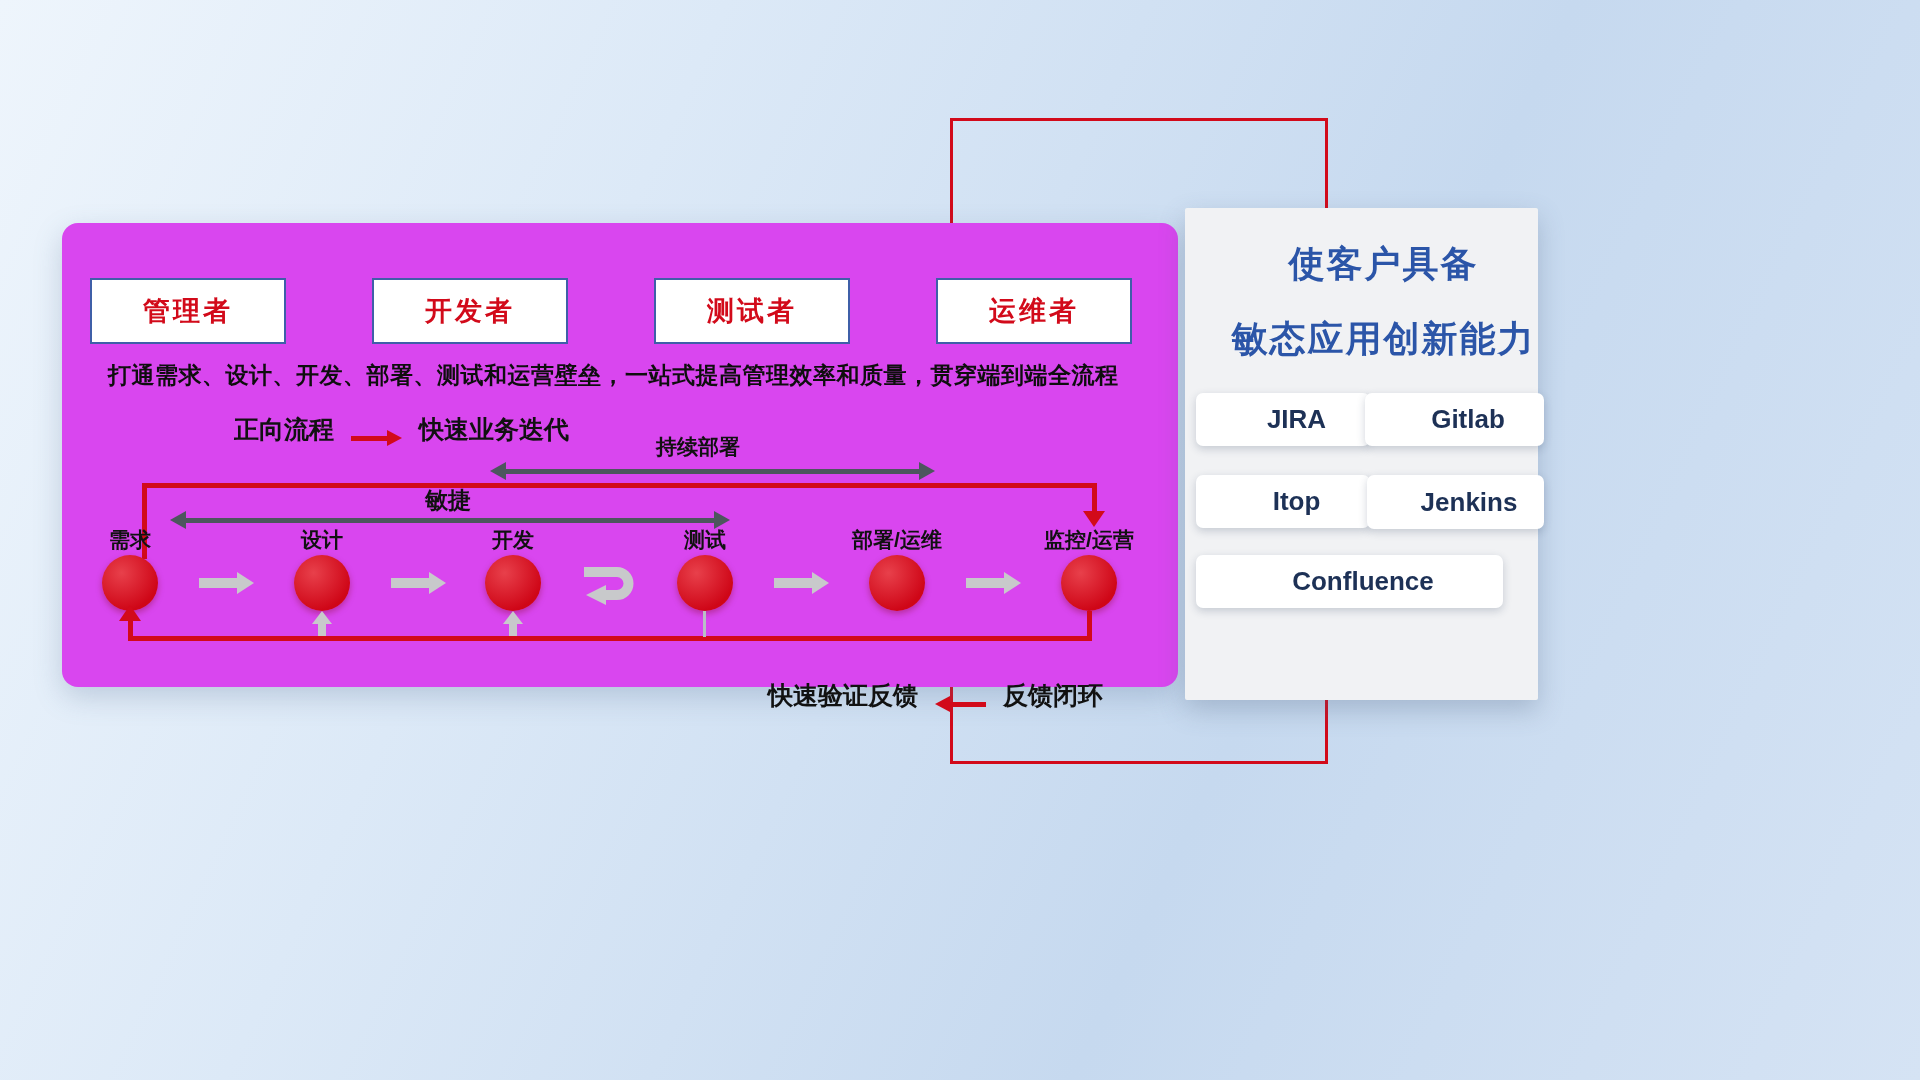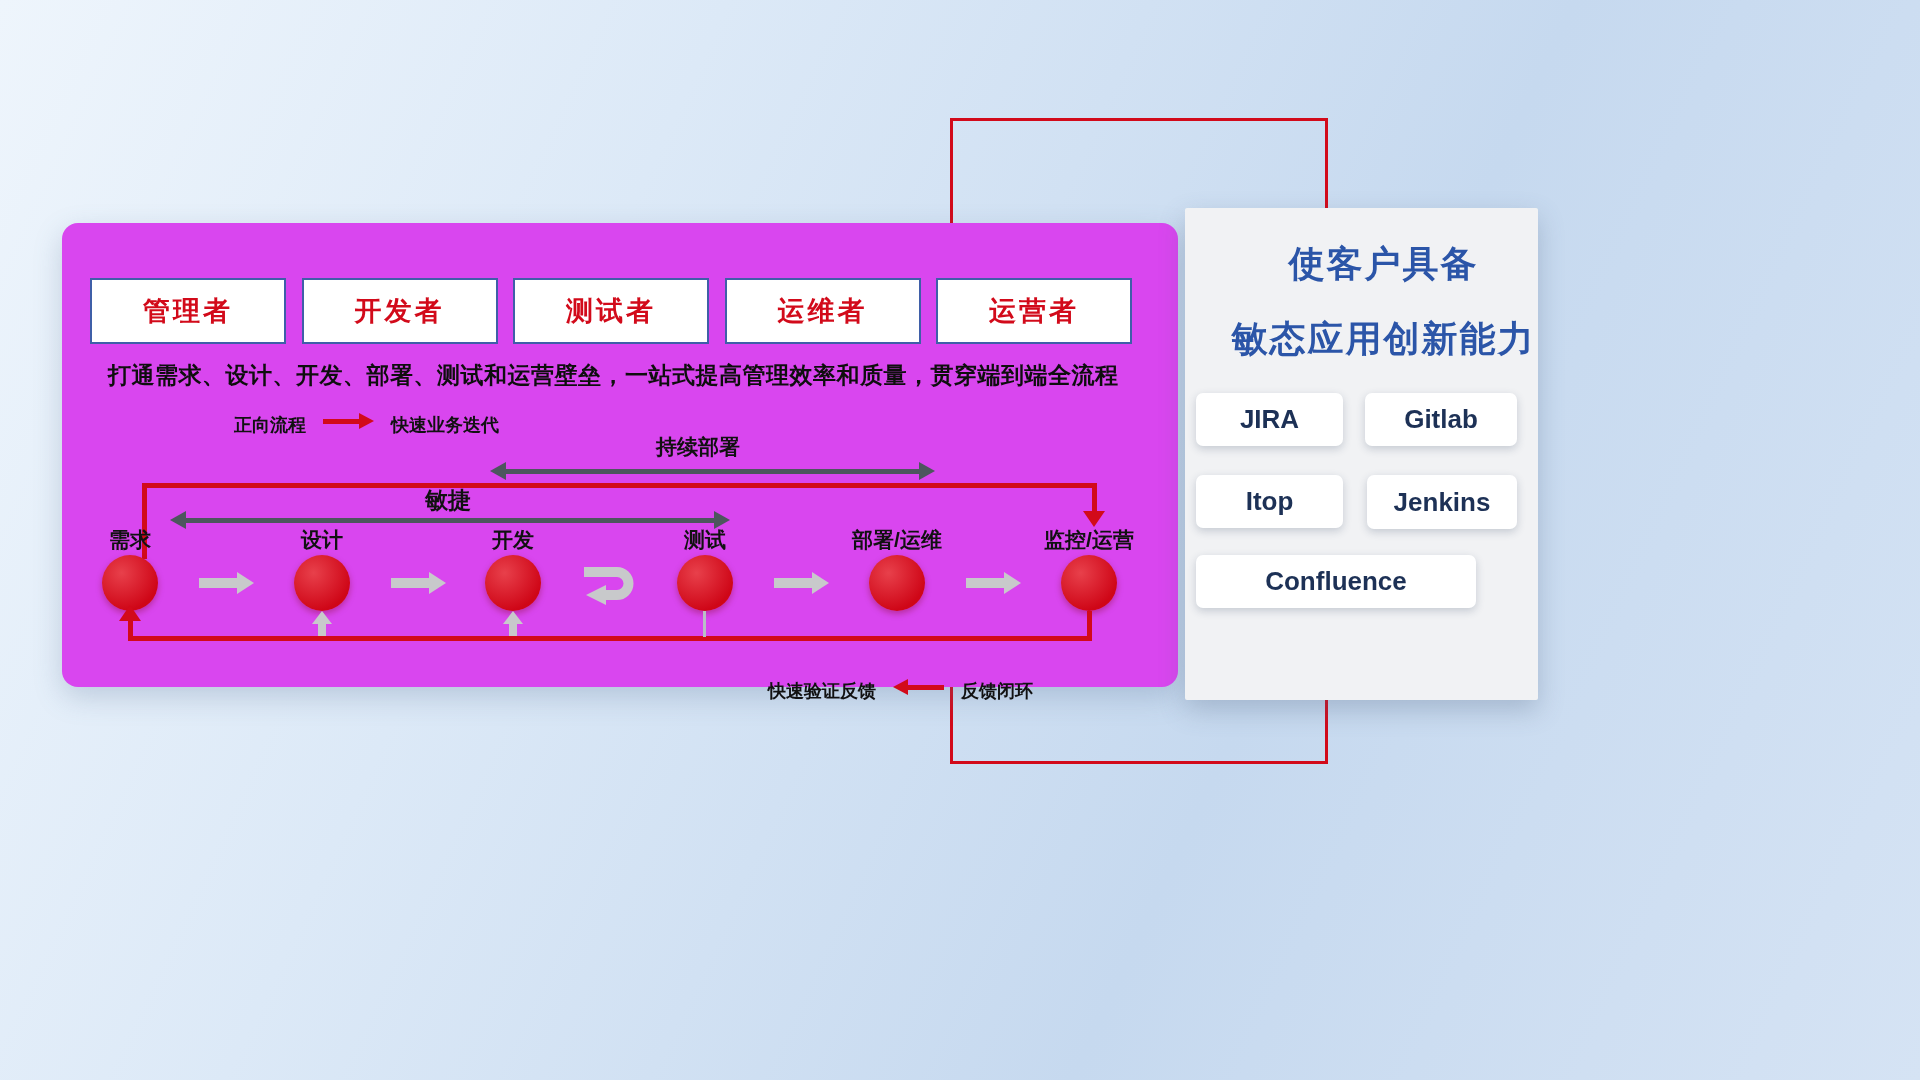--- a/index.html
+++ b/index.html
@@ -13,21 +13,21 @@
   .red-outline{left:950px;top:118px;width:372px;height:640px;border:3px solid var(--red);z-index:1;}
   
   .card{left:62px;top:195px;width:1116px;height:464px;background:#d946ef;border-radius:16px;
         box-shadow:0 10px 28px rgba(90,115,150,.28);z-index:2;margin-top:28px;}
   
   .roles{left:28px;top:55px;width:1042px;height:62px;display:flex;justify-content:space-between;}
   .role{width:192px;height:62px;border:2px solid #3f5fa8;background:#fff;display:flex;align-items:center;justify-content:center;
         color:var(--red);font-size:27px;font-weight:700;letter-spacing:3px;}
   .desc{left:46px;top:137px;font-size:23px;font-weight:700;color:#0e0e0e;letter-spacing:.5px;}
   
-  .legend{display:flex;align-items:flex-start;gap:17px;font-size:18px;font-weight:700;color:#111;}
+  .legend{display:flex;align-items:flex-end;gap:17px;font-size:25px;font-weight:700;color:#111;}
   .legend-forward{left:172px;top:190px;}
   .legend-feedback{left:706px;top:456px;}
   .rline{display:inline-block;width:38px;height:5px;background:var(--red);}
   .tri{display:inline-block;width:0;height:0;}
   .tri-right-red{border-top:8px solid transparent;border-bottom:8px solid transparent;border-left:15px solid var(--red);margin-left:-2px;}
   .tri-left-red{border-top:8px solid transparent;border-bottom:8px solid transparent;border-right:15px solid var(--red);margin-right:-2px;}
   .arrow-combo{display:inline-flex;align-items:center;}
   
   .dbl-arrow{display:flex;align-items:center;height:18px;}
   .dline{flex:1;height:5px;background:var(--dark-arrow);}
@@ -53,35 +53,34 @@
   
   .gup .head{position:absolute;left:0;top:0;width:0;height:0;border-left:10px solid transparent;border-right:10px solid transparent;border-bottom:13px solid var(--gray-arrow);}
   .gup .stem{position:absolute;left:6px;top:12px;width:8px;height:13px;background:var(--gray-arrow);}
   .thinline{width:3px;background:#b9bfc6;}
   
   .panel{left:1185px;top:208px;width:353px;height:492px;background:#f1f2f4;z-index:3;
          box-shadow:0 10px 26px rgba(80,100,130,.3);border-radius:2px;}
   .panel-title{width:100%;text-align:center;font-size:36px;font-weight:700;color:var(--title-blue);letter-spacing:2px;margin-left:22px;}
   .tool{background:#fff;border-radius:7px;box-shadow:0 3px 8px rgba(40,60,90,.22);
         display:flex;align-items:center;justify-content:center;
-        font-size:26px;font-weight:700;color:#1d3156;}
+        font-size:26px;font-weight:700;color:#1d3156;padding-left:27px;}
 </style>
 </head>
 <body>
 
 <div class="abs red-outline"></div>
 
 <div class="abs card">
 
   <div class="abs roles">
     <div class="role">管理者</div>
     <div class="role">开发者</div>
     <div class="role">测试者</div>
     <div class="role">运维者</div>
-    <div class="role">运营者</div>
   </div>
 
   <div class="abs desc">打通需求、设计、开发、部署、测试和运营壁垒，一站式提高管理效率和质量，贯穿端到端全流程</div>
 
   <div class="abs legend legend-forward">
     <span>正向流程</span>
     <span class="arrow-combo">
         <span class="rline"></span>
         <span class="tri tri-right-red"></span>
       </span>

